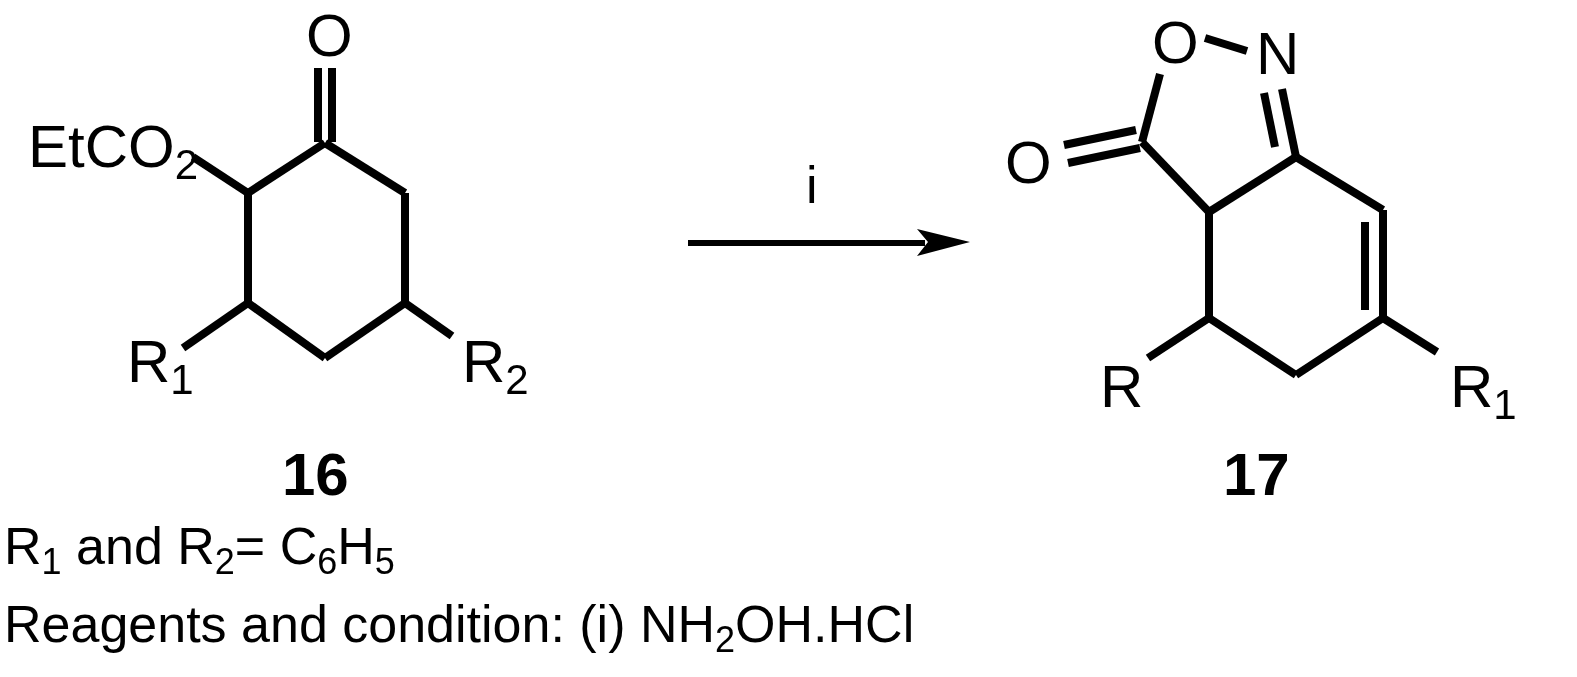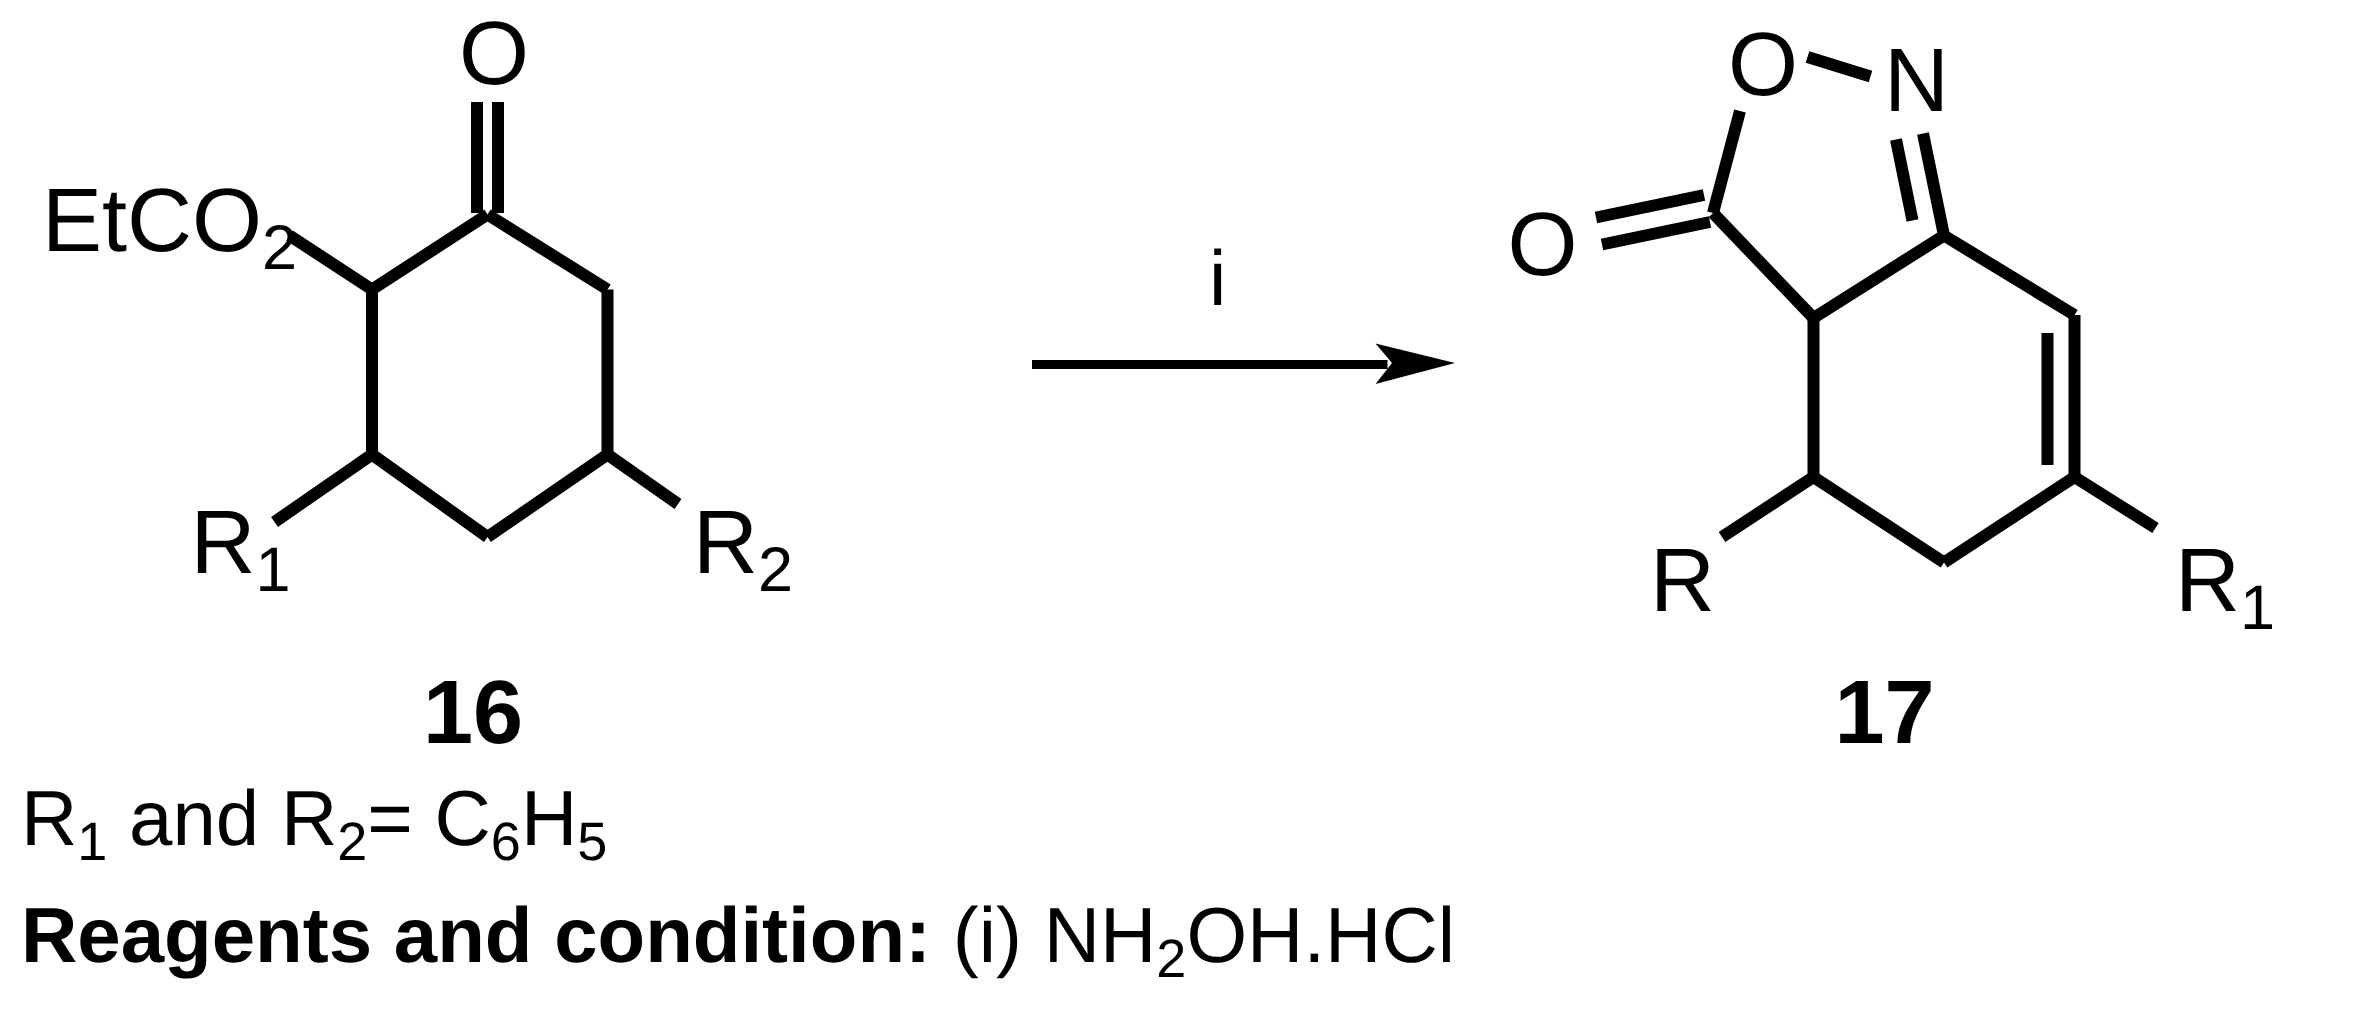--- a/index.html
+++ b/index.html
@@ -2,23 +2,23 @@
 <html><head>
 <meta charset="utf-8">
 <style>
   html, body { margin: 0; padding: 0; background: #ffffff; }
   body { width: 1577px; height: 677px; position: relative; overflow: hidden; font-family: "Liberation Sans", sans-serif; color: #000; }
   svg { position: absolute; left: 0; top: 0; }
   .atom { font-family: "Liberation Sans", sans-serif; font-size: 60px; fill: #000; }
   .sub { font-size: 42px; }
   .bond { stroke: #000; stroke-width: 8; stroke-linecap: butt; fill: none; }
   .label-num { font-family: "Liberation Sans", sans-serif; font-weight: bold; font-size: 60px; fill: #000; }
-  .caption { position: absolute; left: 14px; font-size: 52px; line-height: 1; white-space: nowrap; }
+  .caption { position: absolute; left: 4px; font-size: 52px; line-height: 1; white-space: nowrap; }
   .caption sub { font-size: 36px; vertical-align: -10px; line-height: 0; }
-  .bold { font-weight: bold; }
+  .bold { font-weight: normal; }
 </style>
 </head>
 <body>
 
 <svg width="1577" height="677" viewBox="0 0 1577 677">
 
   <g>
 
     <line class="bond" x1="325" y1="143" x2="248" y2="193"></line>
     <line class="bond" x1="248" y1="193" x2="248" y2="303"></line>

